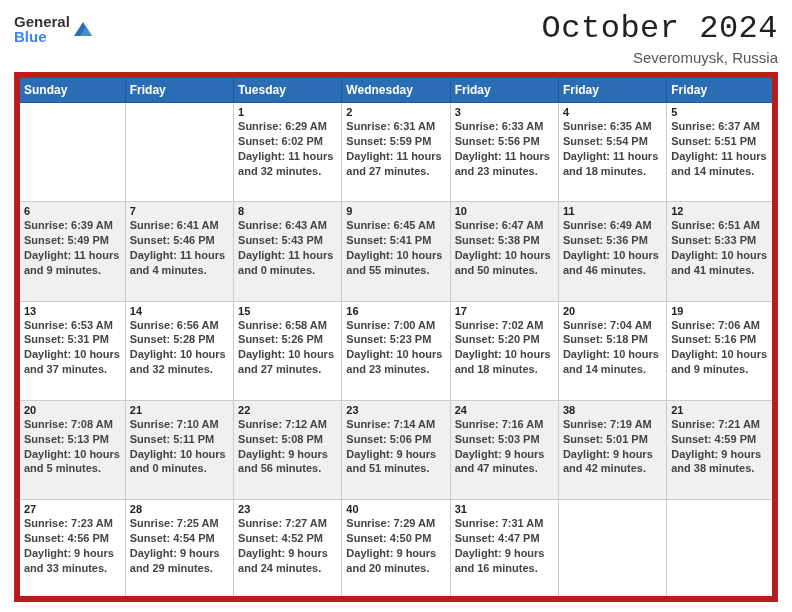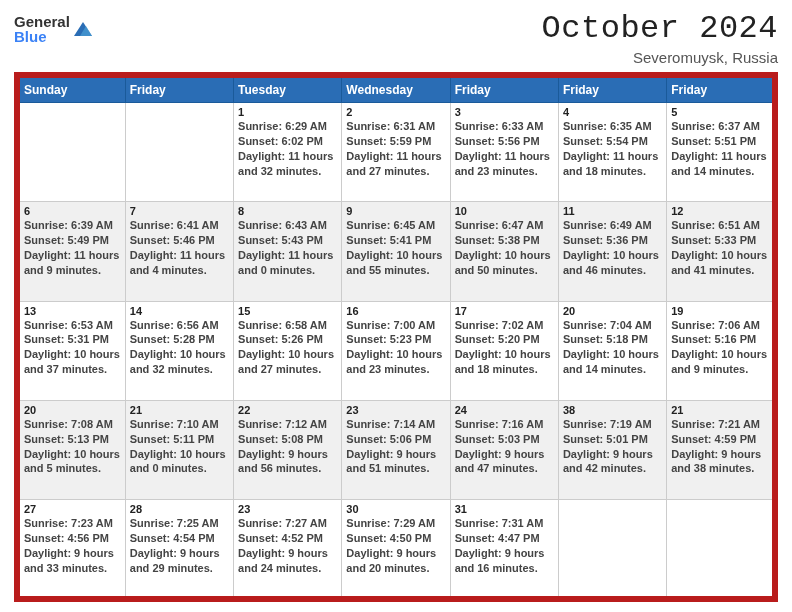--- a/index.html
+++ b/index.html
@@ -265,21 +265,21 @@
           </td>
           <td>
             <div class="day-number">28</div>
             <div class="day-info">Sunrise: 7:25 AM<br>Sunset: 4:54 PM<br>Daylight: 9 hours<br>and 29 minutes.</div>
           </td>
           <td>
             <div class="day-number">23</div>
             <div class="day-info">Sunrise: 7:27 AM<br>Sunset: 4:52 PM<br>Daylight: 9 hours<br>and 24 minutes.</div>
           </td>
           <td>
-            <div class="day-number">30</div>
+            <div class="day-number">40</div>
             <div class="day-info">Sunrise: 7:29 AM<br>Sunset: 4:50 PM<br>Daylight: 9 hours<br>and 20 minutes.</div>
           </td>
           <td>
             <div class="day-number">31</div>
             <div class="day-info">Sunrise: 7:31 AM<br>Sunset: 4:47 PM<br>Daylight: 9 hours<br>and 16 minutes.</div>
           </td>
           <td class="empty-cell"></td>
           <td class="empty-cell"></td>
         </tr>
       </tbody>

